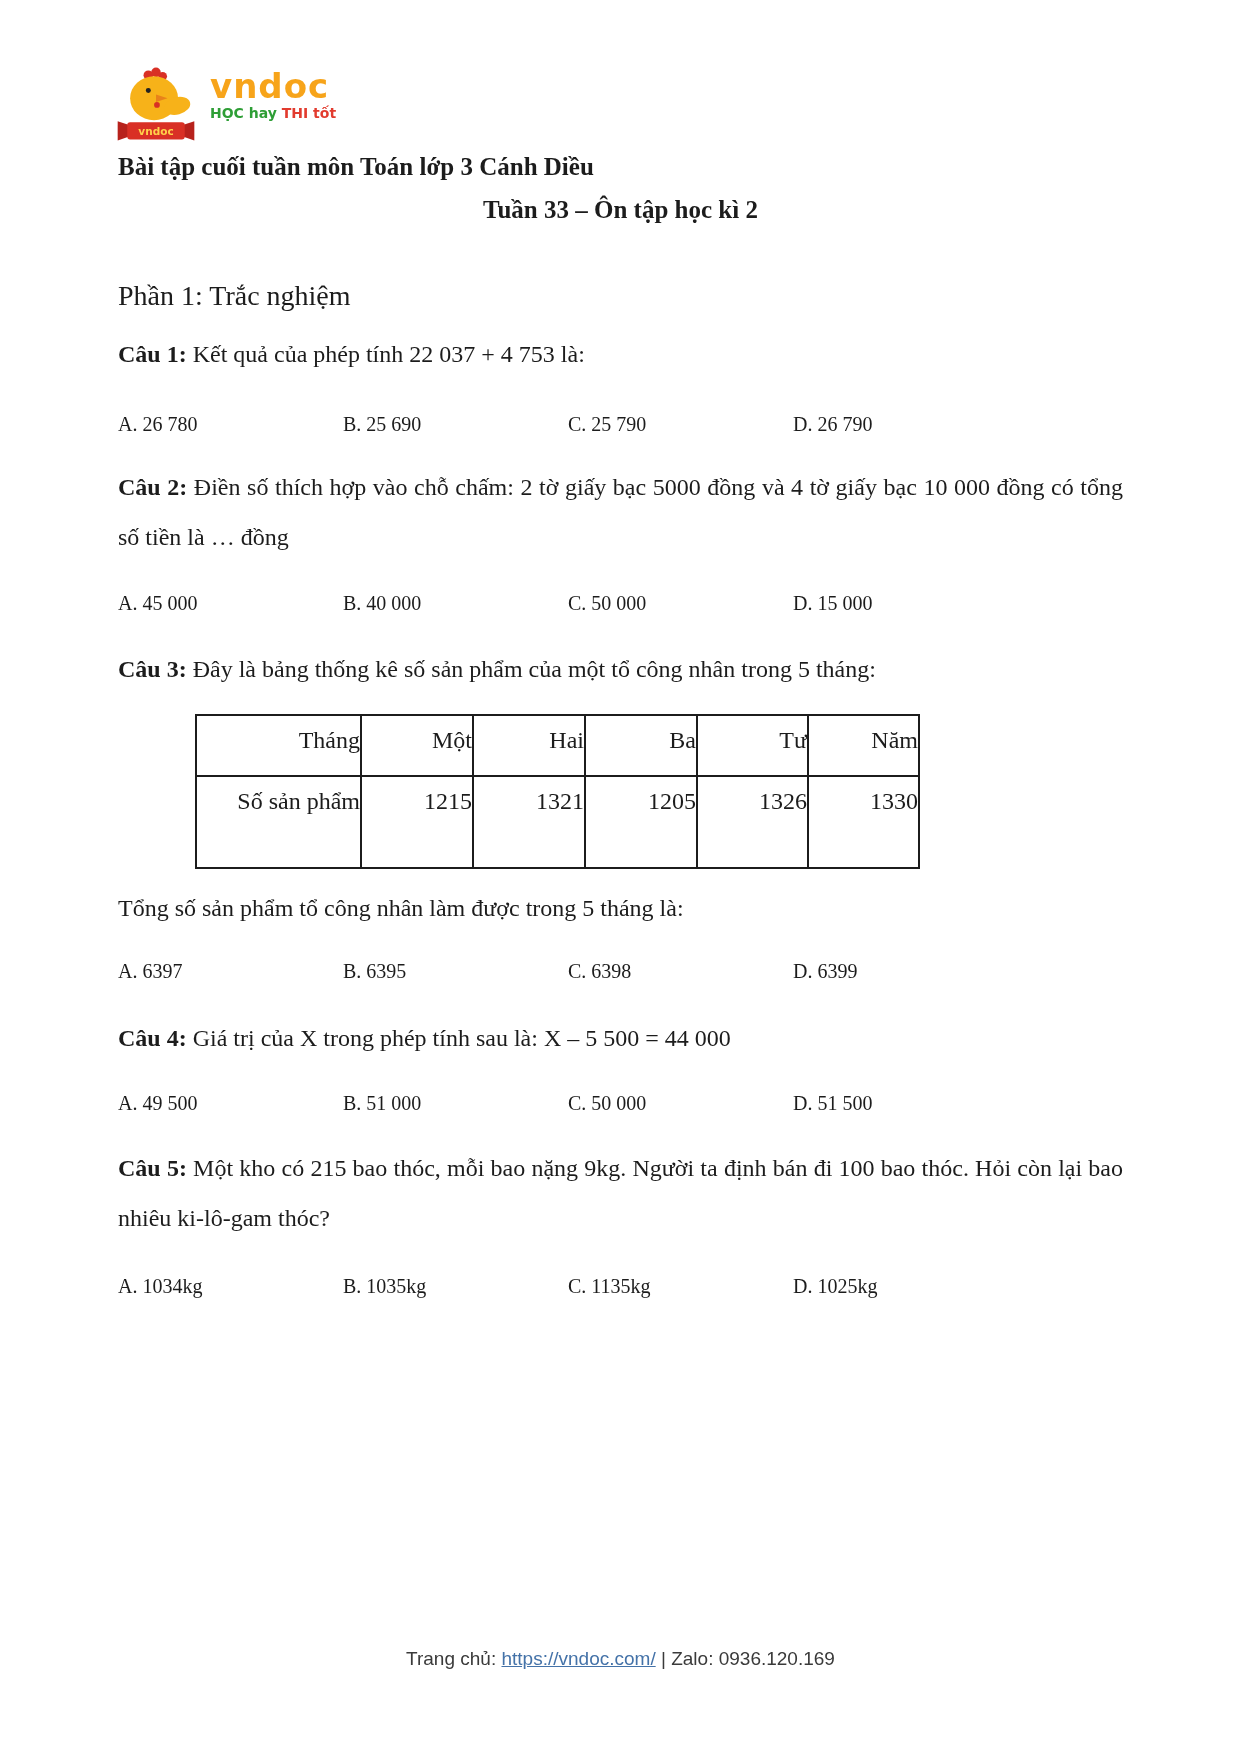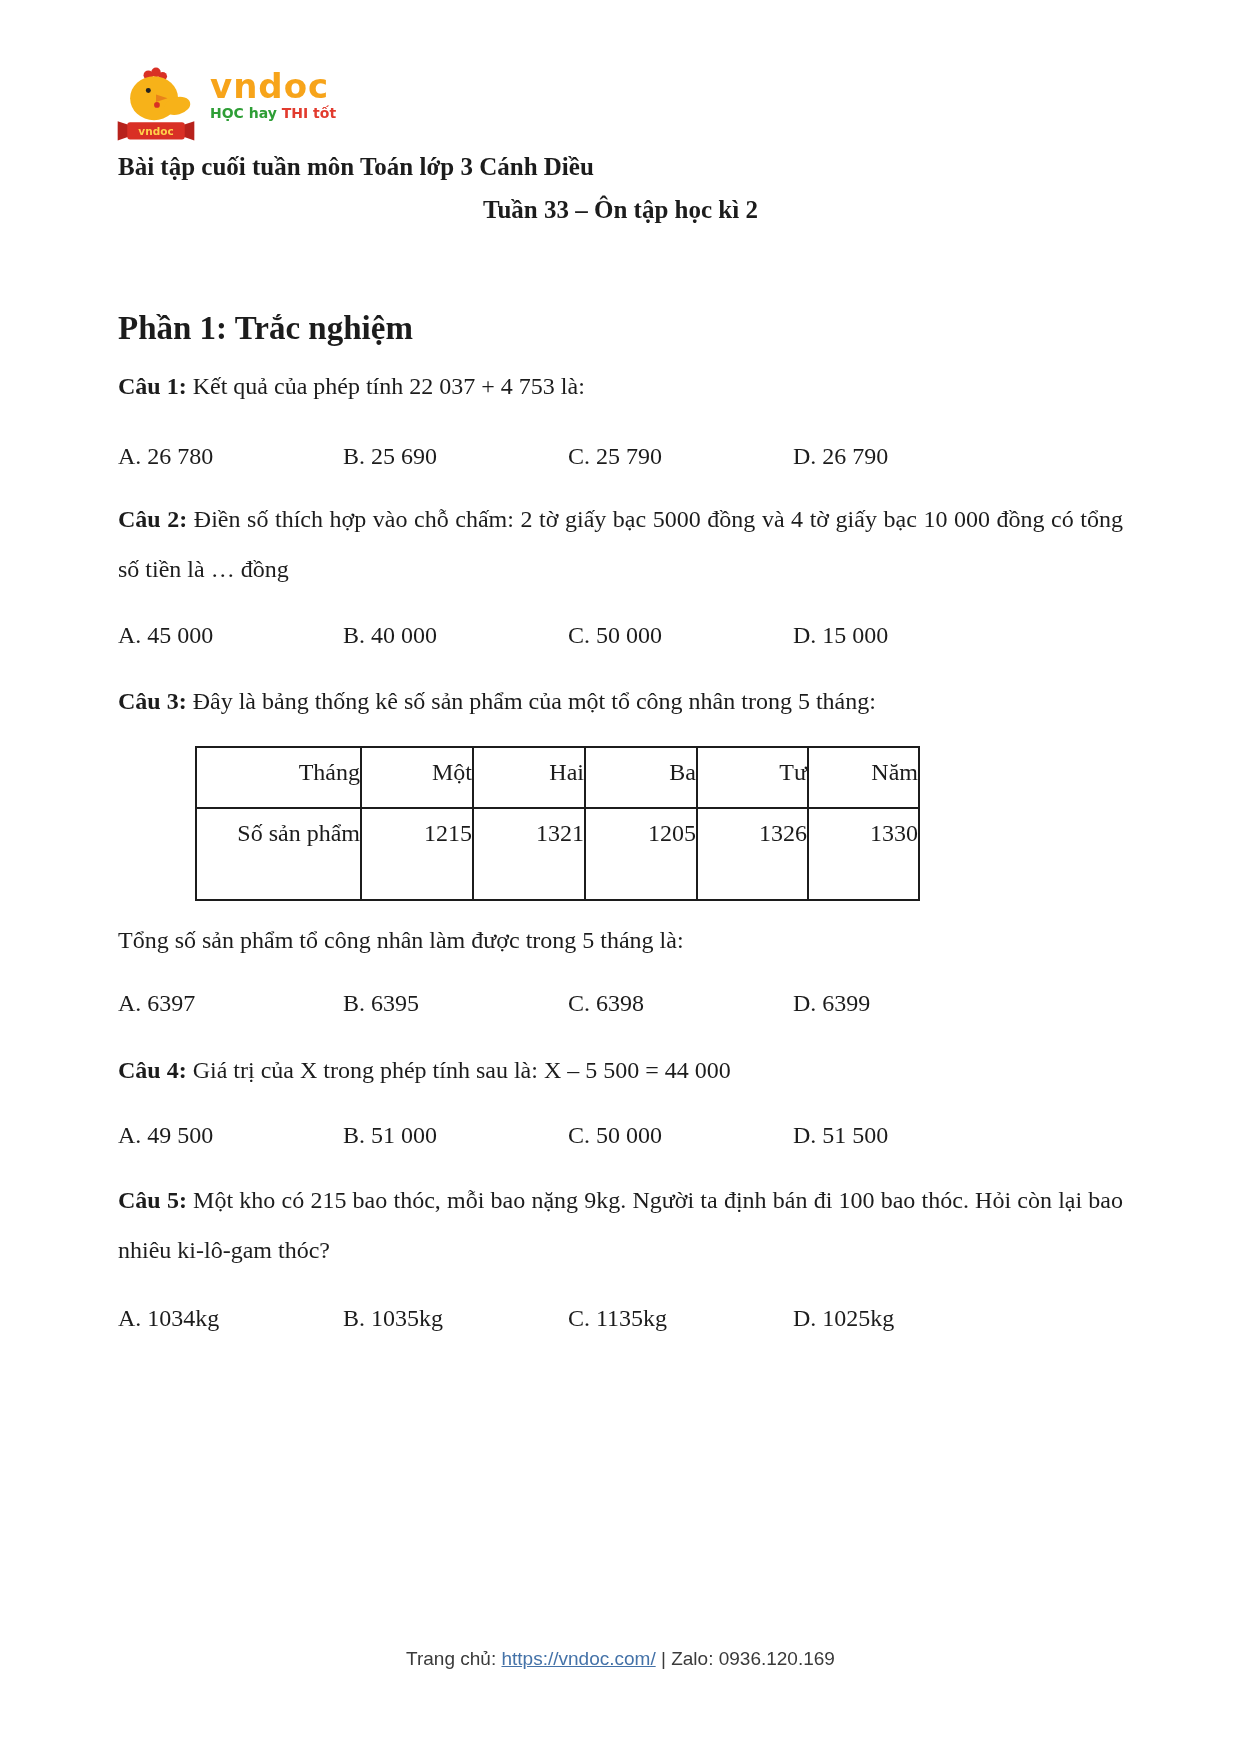--- a/index.html
+++ b/index.html
@@ -51,32 +51,32 @@
     line-height: 34px;
   }
   .subtitle {
     margin-top: 9px;
     text-align: center;
     font-weight: 700;
     font-size: 25px;
     line-height: 34px;
   }
   .section-heading {
-    margin-top: 84px;
-    font-weight: 700;
-    font-size: 33px;
+    margin-top: 52px;
+    font-weight: 400;
+    font-size: 28px;
     line-height: 34px;
   }
   .q, .plain { font-size: 24px; line-height: 50px; text-align: justify; }
   .q strong { font-weight: 700; }
   .q-1 { margin-top: 16px; }
   .opts {
     display: grid;
     grid-template-columns: 225px 225px 225px 1fr;
-    font-size: 24px;
+    font-size: 20px;
     line-height: 50px;
   }
   .opts-1 { margin-top: 20px; }
   .q-2 { margin-top: 13px; }
   .opts-2 { margin-top: 16px; }
   .q-3 { margin-top: 16px; }
   table.stats {
     margin-top: 20px;
     margin-left: 77px;
     border-collapse: collapse;

